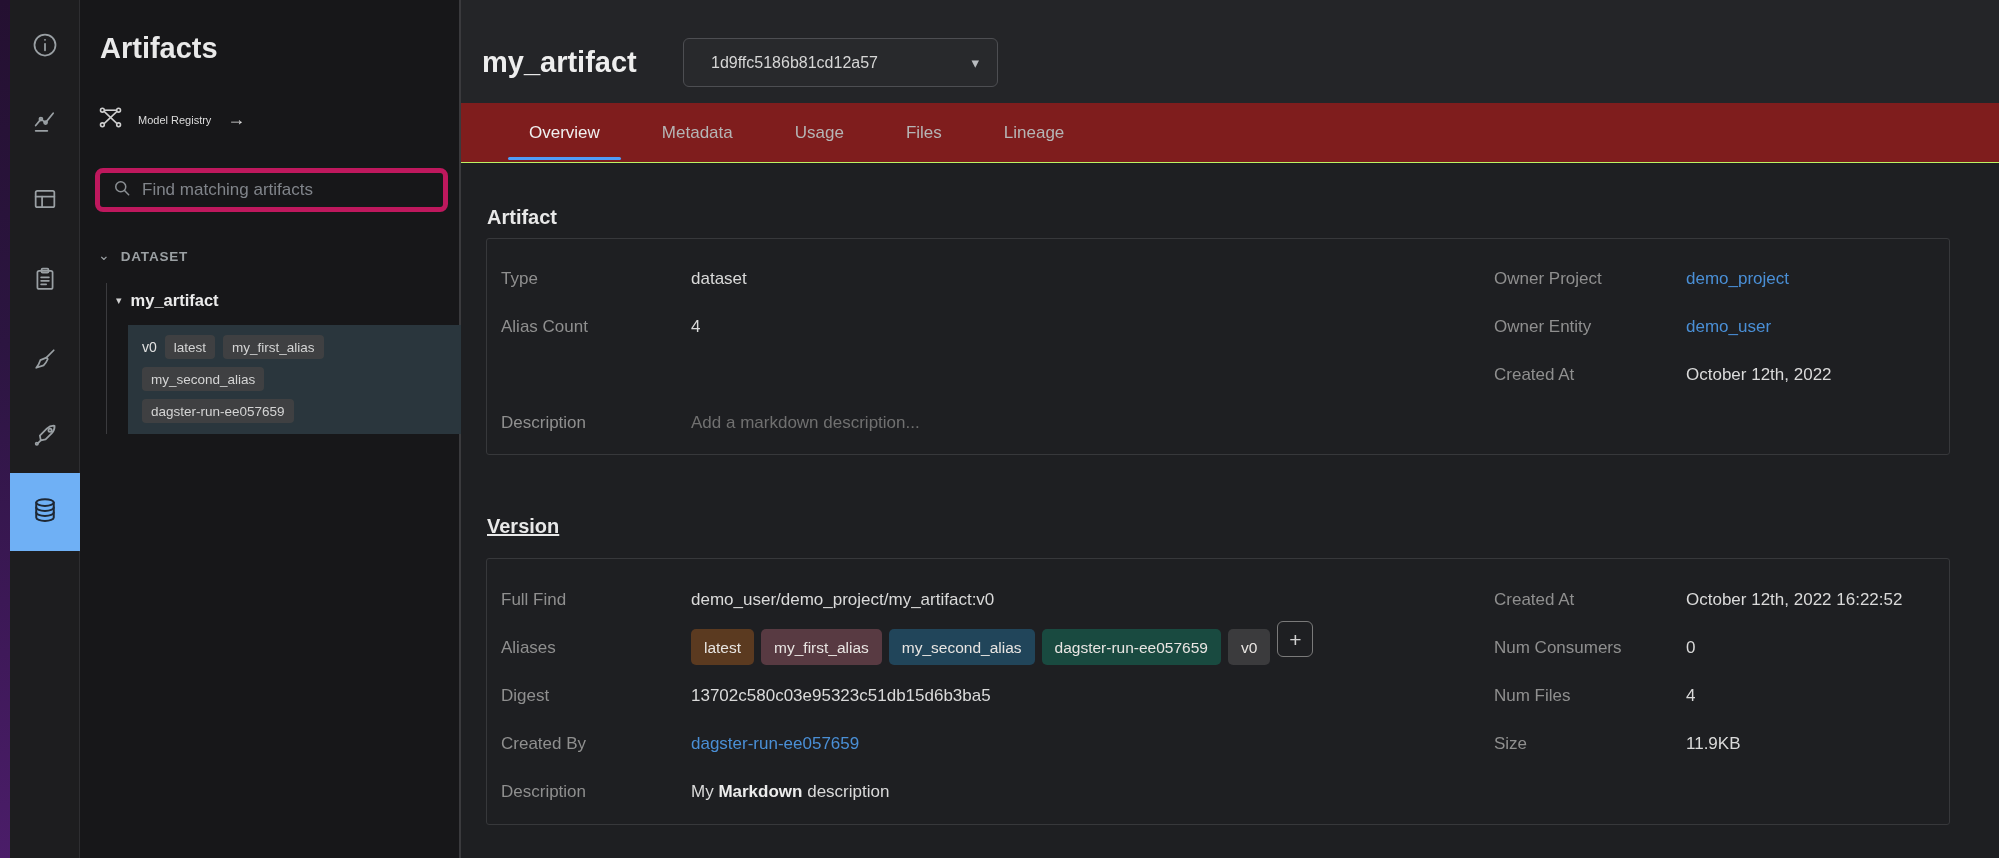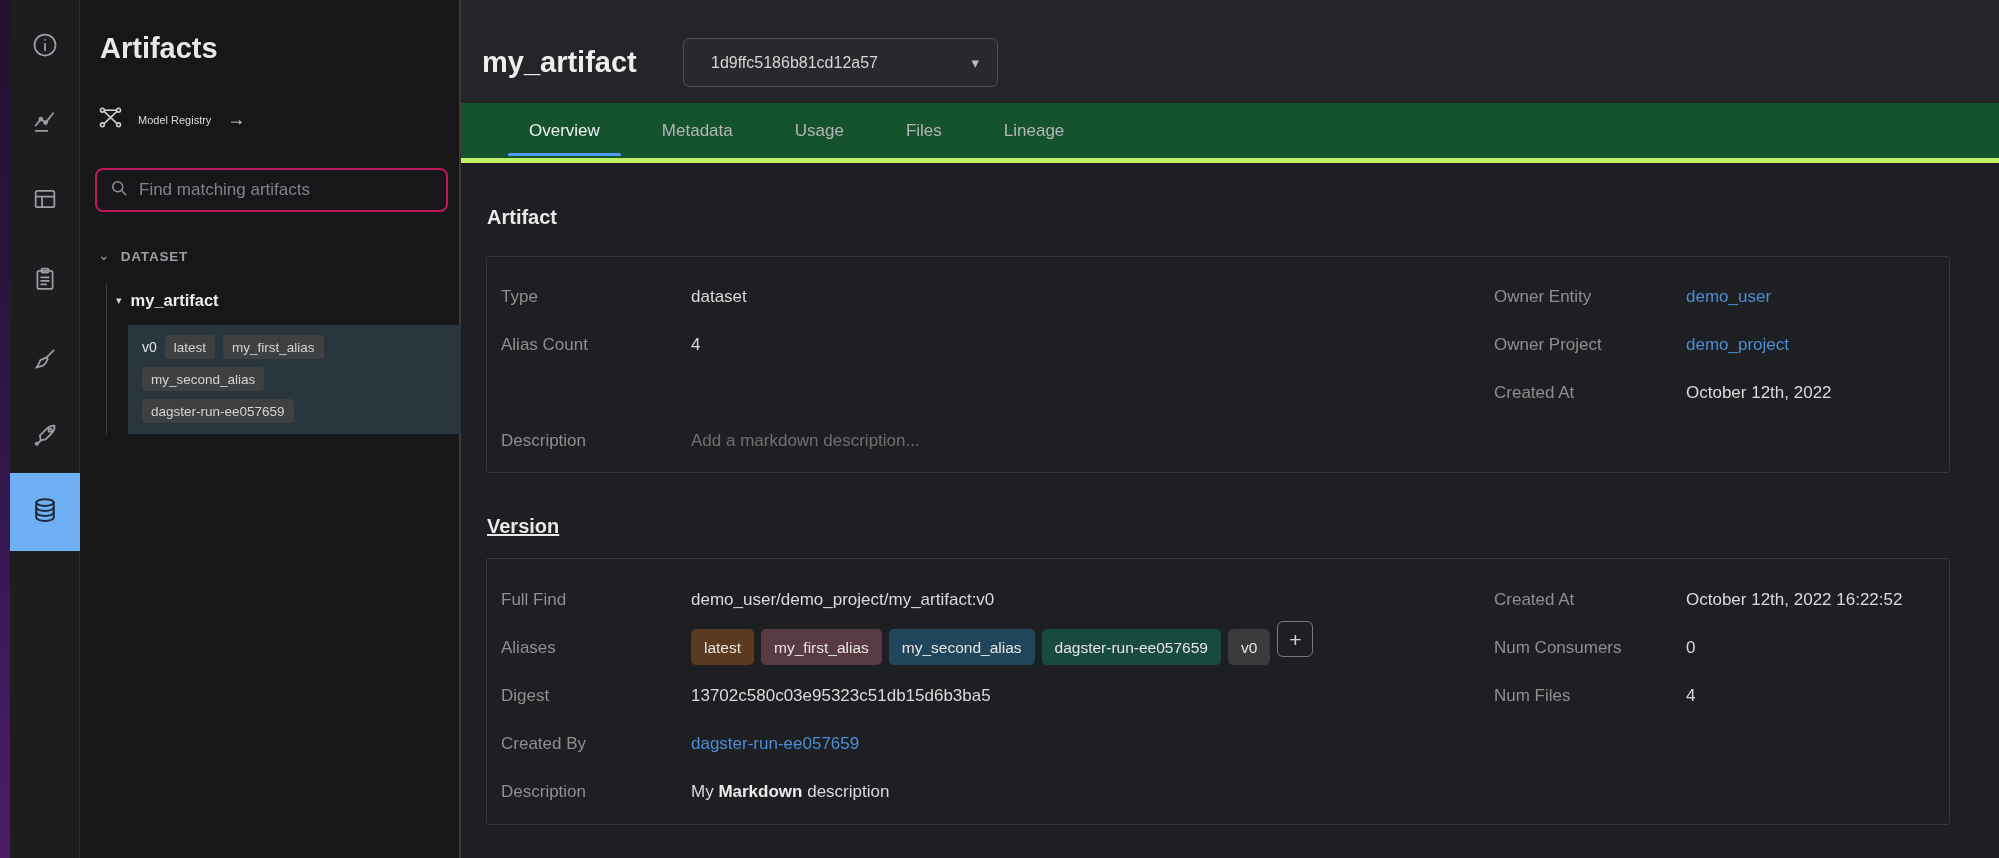--- a/index.html
+++ b/index.html
@@ -24,21 +24,21 @@
     stroke-width:1.6; stroke-linecap:round; stroke-linejoin:round; }
   
   .sidebar { position:absolute; left:80px; top:0; width:381px; height:858px;
     background:#171719; border-right:2px solid #3a3a3d; }
   .sb-title { position:absolute; left:20px; top:32px; font-size:29px; font-weight:600; color:#e9e9e9; }
   .mr-row { position:absolute; left:17px; top:104px; display:flex; align-items:center; gap:14px; cursor:pointer; }
   .mr-row svg { width:27px; height:27px; stroke:#cfcfcf; fill:none; stroke-width:1.4; }
   .mr-label { font-size:11px; color:#dcdcdc; }
   .mr-arrow { font-size:18px; color:#dcdcdc; margin-left:2px; }
   .search { position:absolute; left:15px; top:168px; width:353px; height:44px;
-    border:2px solid #be185d; border-radius:8px; display:flex; align-items:center;
+    border:5px solid #be185d; border-radius:8px; display:flex; align-items:center;
     padding:0 12px; gap:10px; }
   .search svg { width:20px; height:20px; stroke:#8b8f93; fill:none; stroke-width:1.8; stroke-linecap:round; flex:none; }
   .search input { flex:1; background:transparent; border:none; outline:none;
     font-family:inherit; font-size:17px; color:#d6d6d6; }
   .search input::placeholder { color:#80848a; }
   .ds-row { position:absolute; left:18px; top:249px; display:flex; align-items:center; gap:11px; cursor:pointer; }
   .ds-chev { color:#9ba0a3; font-size:14px; line-height:10px; transform:translateY(-2px); }
   .ds-label { font-size:13.5px; font-weight:700; letter-spacing:.8px; color:#9ba0a3; }
   .tree-line { position:absolute; left:26px; top:283px; width:1px; height:151px; background:#3b3b3e; }
   .node-row { position:absolute; left:36px; top:291px; display:flex; align-items:center; gap:9px; cursor:pointer; }
@@ -52,34 +52,34 @@
     display:flex; align-items:center; font-size:13.5px; color:#d4d4d4; }
   
   .main { position:absolute; left:461px; top:0; right:0; height:858px; background:#1e1f22; }
   .main-header { position:absolute; left:0; right:0; top:0; height:103px; background:#242528; }
   .page-title { position:absolute; left:21px; top:46px; font-size:29px; font-weight:700; color:#eeeeee; }
   .ver-select { position:absolute; left:222px; top:38px; width:315px; height:49px;
     background:#28292c; border:1px solid #4d4e52; border-radius:6px;
     display:flex; align-items:center; padding:0 18px 0 27px; cursor:pointer; }
   .ver-select .vid { flex:1; font-size:16px; color:#d6d6d6; }
   .ver-select .caret { font-size:15px; color:#b9bcc0; }
-  .tab-bar { position:absolute; left:0; right:0; top:103px; height:60px; background:#14532d;
-    border-bottom:5px solid #bef264; display:flex; padding-left:47px; gap:20px; }
+  .tab-bar { position:absolute; left:0; right:0; top:103px; height:60px; background:#7f1d1d;
+    border-bottom:1px solid #bef264; display:flex; padding-left:47px; gap:20px; }
   .tab { position:relative; padding:0 21px; display:flex; align-items:center;
     font-size:17px; color:#b5b5b5; cursor:pointer; }
   .tab.active { color:#f0f0f0; }
   .tab.active .underline { position:absolute; left:0; right:0; bottom:2px; height:3px;
     border-radius:2px; background:#4f9df7; }
   .content { position:absolute; left:0; right:0; top:163px; bottom:0; background:#1e1f22; }
   .section-title { position:absolute; left:26px; font-size:20px; color:#e8e8e8;text-align:center; }
   .sec1-title { top:43px; }
   .sec2-title { top:352px;text-decoration:underline; }
   .box { position:absolute; left:25px; width:1464px; border:1px solid #37383b;
     border-radius:3px; display:flex; }
-  .box1 { top:93px; height:217px; }
+  .box1 { top:75px; height:217px; }
   .box2 { top:395px; height:267px; }
   .col-l { flex:1; padding:29px 0 0 14px; }
   .box2 .col-l { padding-top:30px; }
   .col-r { width:455px; padding-top:29px; }
   .box2 .col-r { padding-top:30px; }
   .row { display:flex; align-items:flex-start; height:48px; font-size:17px; line-height:21px; }
   .row.spacer { height:48px; }
   .lbl { width:190px; flex:none; color:#8f8f8f; }
   .col-r .lbl { width:192px; }
   .val { color:#dadada; }
@@ -249,26 +249,26 @@
           <span class="val">4</span>
         </div>
         <div class="row spacer"></div>
         <div class="row">
           <span class="lbl">Description</span>
           <span class="val placeholder">Add a markdown description...</span>
         </div>
       </div>
       <div class="col-r">
         <div class="row">
+          <span class="lbl">Owner Project</span>
+          <span class="val link">demo_project</span>
+        </div>
+        <div class="row">
           <span class="lbl">Owner Entity</span>
           <span class="val link">demo_user</span>
-        </div>
-        <div class="row">
-          <span class="lbl">Owner Project</span>
-          <span class="val link">demo_project</span>
         </div>
         <div class="row">
           <span class="lbl">Created At</span>
           <span class="val">October 12th, 2022</span>
         </div>
       </div>
     </section>
 
     <h2 class="section-title sec2-title">Version</h2>
 
@@ -308,17 +308,21 @@
           <span class="val">October 12th, 2022 16:22:52</span>
         </div>
         <div class="row">
           <span class="lbl">Num Consumers</span>
           <span class="val">0</span>
         </div>
         <div class="row">
           <span class="lbl">Num Files</span>
           <span class="val">4</span>
         </div>
+        <div class="row">
+          <span class="lbl">Size</span>
+          <span class="val">11.9KB</span>
+        </div>
       </div>
     </section>
 
   </div>
 </main>
 
 </body></html>

